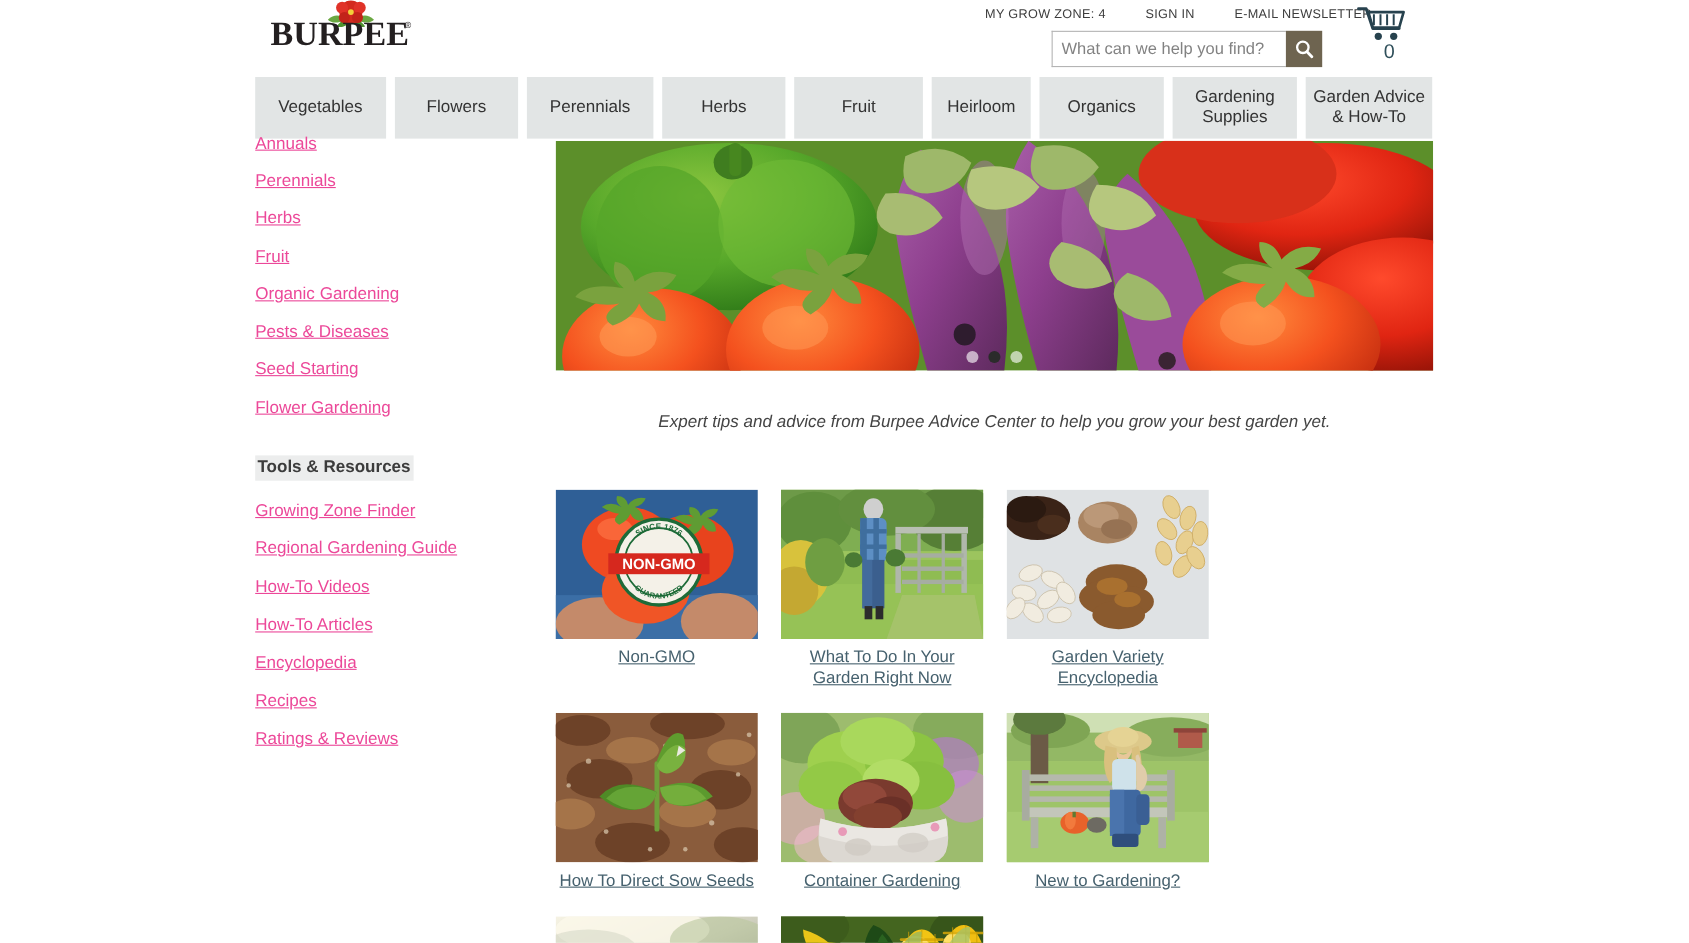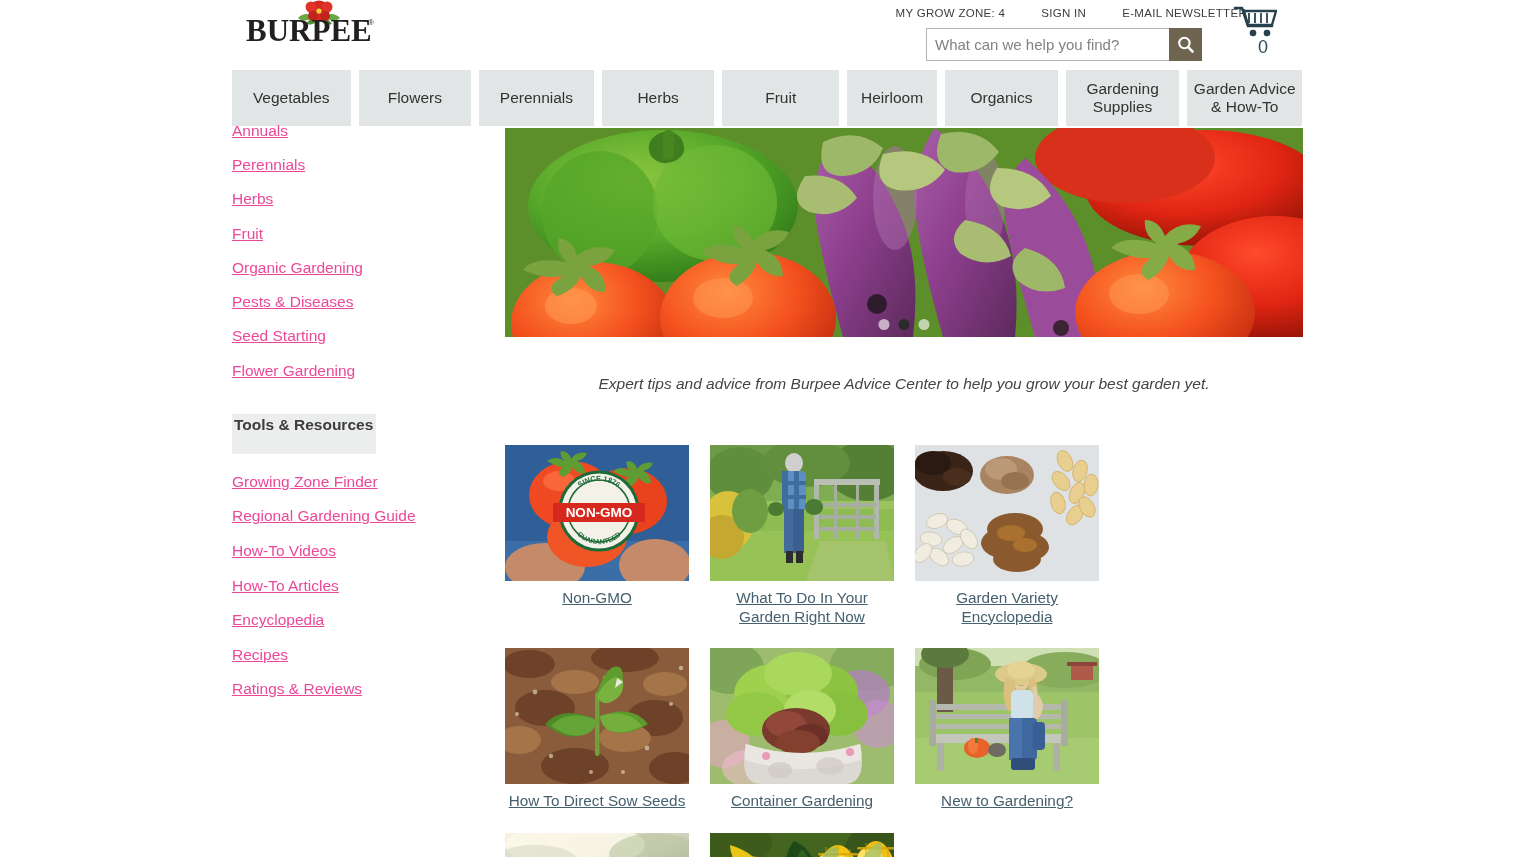--- a/index.html
+++ b/index.html
@@ -65,21 +65,21 @@
     white-space: nowrap;
   }
 
   .search-wrap {
     position: absolute;
     right: 100px; top: 28px;
     display: flex;
     height: 33px;
   }
   .search-input {
-    width: 243px;
+    width: 213px;
     height: 33px;
     border: 1px solid #b4b4b4;
     border-right: none;
     padding: 0 8px;
     font-size: 15px;
     font-family: "Liberation Sans", sans-serif;
     color: #555;
     outline: none;
     background: #fff;
   }
@@ -152,21 +152,21 @@
     line-height: 1.1;
     cursor: pointer;
     width: fit-content;
   }
   .side-heading {
     display: inline-block;
     font-size: 15.5px;
     font-weight: 700;
     color: #3c3c3c;
     background: #eceded;
-    padding: 2px 3px 20px 2px;
+    padding: 2px 3px 3px 2px;
     margin-top: 18px;
     margin-bottom: 19px;
   }
   .side-link.tight { margin-bottom: 17.5px; }
 
   
   .hero {
     position: absolute;
     left: 505px; top: 128px;
     width: 798px; height: 209px;

